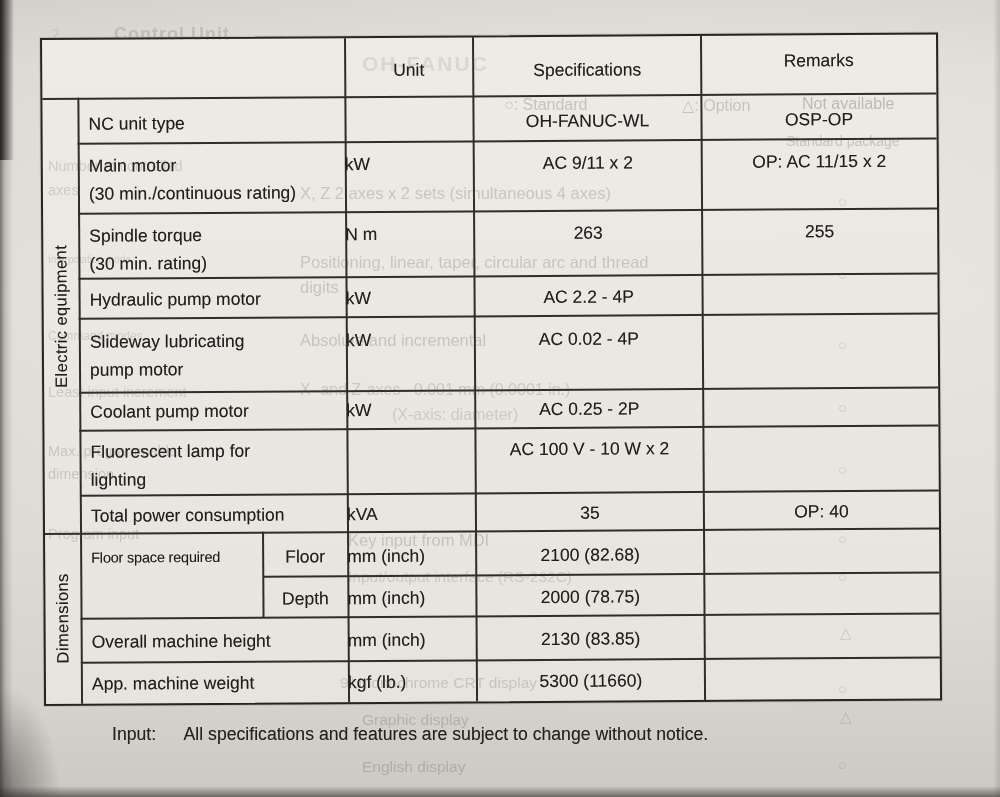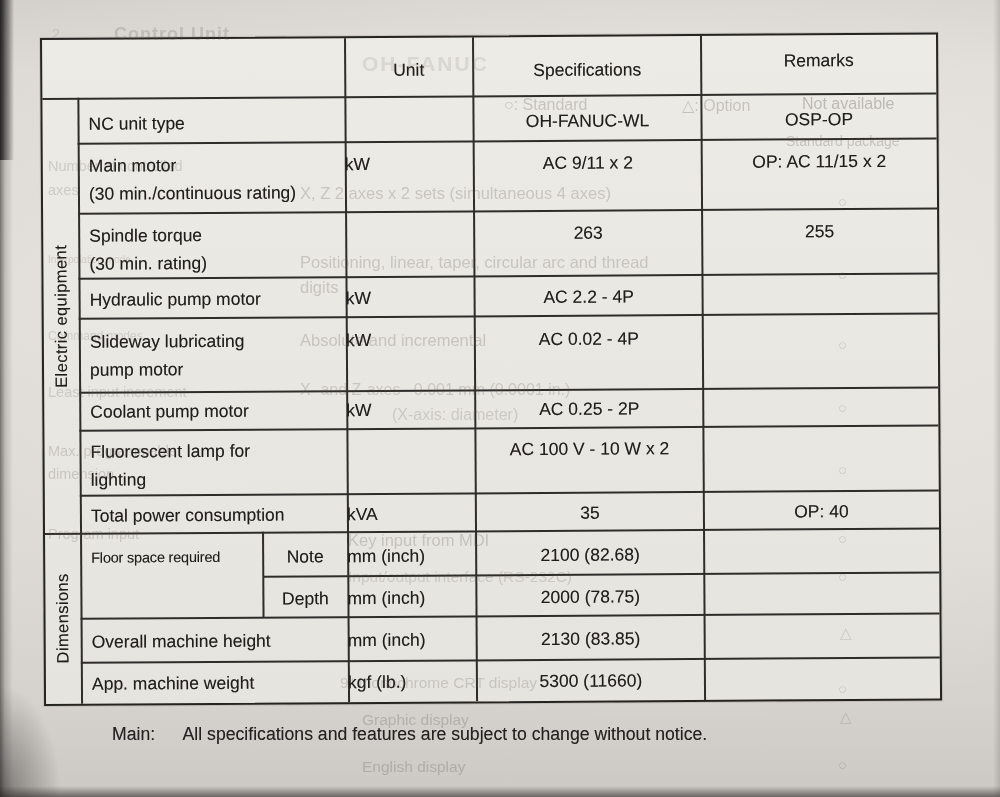--- a/index.html
+++ b/index.html
@@ -115,20 +115,21 @@
       <span>(30 min./continuous rating)</span>
     </div>
     <div class="cell cu" style="top:112px">kW</div>
     <div class="cell cs" style="top:112px">AC 9/11 x 2</div>
     <div class="cell cr" style="top:112px">OP: AC 11/15 x 2</div>
 
     <div class="cell item" style="top:182px">
       <span>Spindle torque</span>
       <span>(30 min. rating)</span>
     </div>
+    <div class="cell cu" style="top:182px">N m</div>
     <div class="cell cs" style="top:182px">263</div>
     <div class="cell cr" style="top:182px">255</div>
 
     <div class="cell item" style="top:246px">
         <span>Hydraulic pump motor</span>
       </div>
     <div class="cell cu" style="top:246px">kW</div>
     <div class="cell cs" style="top:246px">AC 2.2 - 4P</div>
 
     <div class="cell item" style="top:288px">
@@ -151,21 +152,21 @@
     <div class="cell cs" style="top:398px">AC 100 V - 10 W x 2</div>
 
     <div class="cell item" style="top:462px">
         <span>Total power consumption</span>
       </div>
     <div class="cell cu" style="top:462px">kVA</div>
     <div class="cell cs" style="top:462px">35</div>
     <div class="cell cr" style="top:462px">OP: 40</div>
 
     <div class="cell condensed" style="left:46px;top:505px;width:168px">Floor space required</div>
-    <div class="cell subcell" style="top:504px">Note</div>
+    <div class="cell subcell" style="top:504px">Floor</div>
     <div class="cell cu" style="top:504px">mm (inch)</div>
     <div class="cell cs" style="top:504px">2100 (82.68)</div>
 
     <div class="cell subcell" style="top:546px">Depth</div>
     <div class="cell cu" style="top:546px">mm (inch)</div>
     <div class="cell cs" style="top:546px">2000 (78.75)</div>
 
     <div class="cell item" style="top:588px">
         <span>Overall machine height</span>
       </div>
@@ -173,21 +174,21 @@
     <div class="cell cs" style="top:588px">2130 (83.85)</div>
 
     <div class="cell item" style="top:630px">
         <span>App. machine weight</span>
       </div>
     <div class="cell cu" style="top:630px">kgf (lb.)</div>
     <div class="cell cs" style="top:630px">5300 (11660)</div>
   </div>
 
   <div class="note">
-    <span class="lbl">Main:</span><span>All specifications and features are subject to change without notice.</span>
+    <span class="lbl">Input:</span><span>All specifications and features are subject to change without notice.</span>
   </div>
 
   <div class="ghost-layer">
     <div class="g" style="left:52px;top:26px;font-size:14px;opacity:.16">2</div>
     <div class="g" style="left:114px;top:24px;font-size:18px;opacity:.20;font-weight:600;letter-spacing:1px">Control Unit</div>
     <div class="g" style="left:362px;top:52px;font-size:21px;opacity:.13;font-weight:600;letter-spacing:2px">OH-FANUC</div>
     <div class="g" style="left:504px;top:96px;font-size:16px;opacity:.26">○: Standard</div>
     <div class="g" style="left:682px;top:96px;font-size:16px;opacity:.26">△: Option</div>
     <div class="g" style="left:802px;top:95px;font-size:16px;opacity:.32">Not available</div>
     <div class="g" style="left:786px;top:133px;font-size:14px;opacity:.26">Standard package</div>

